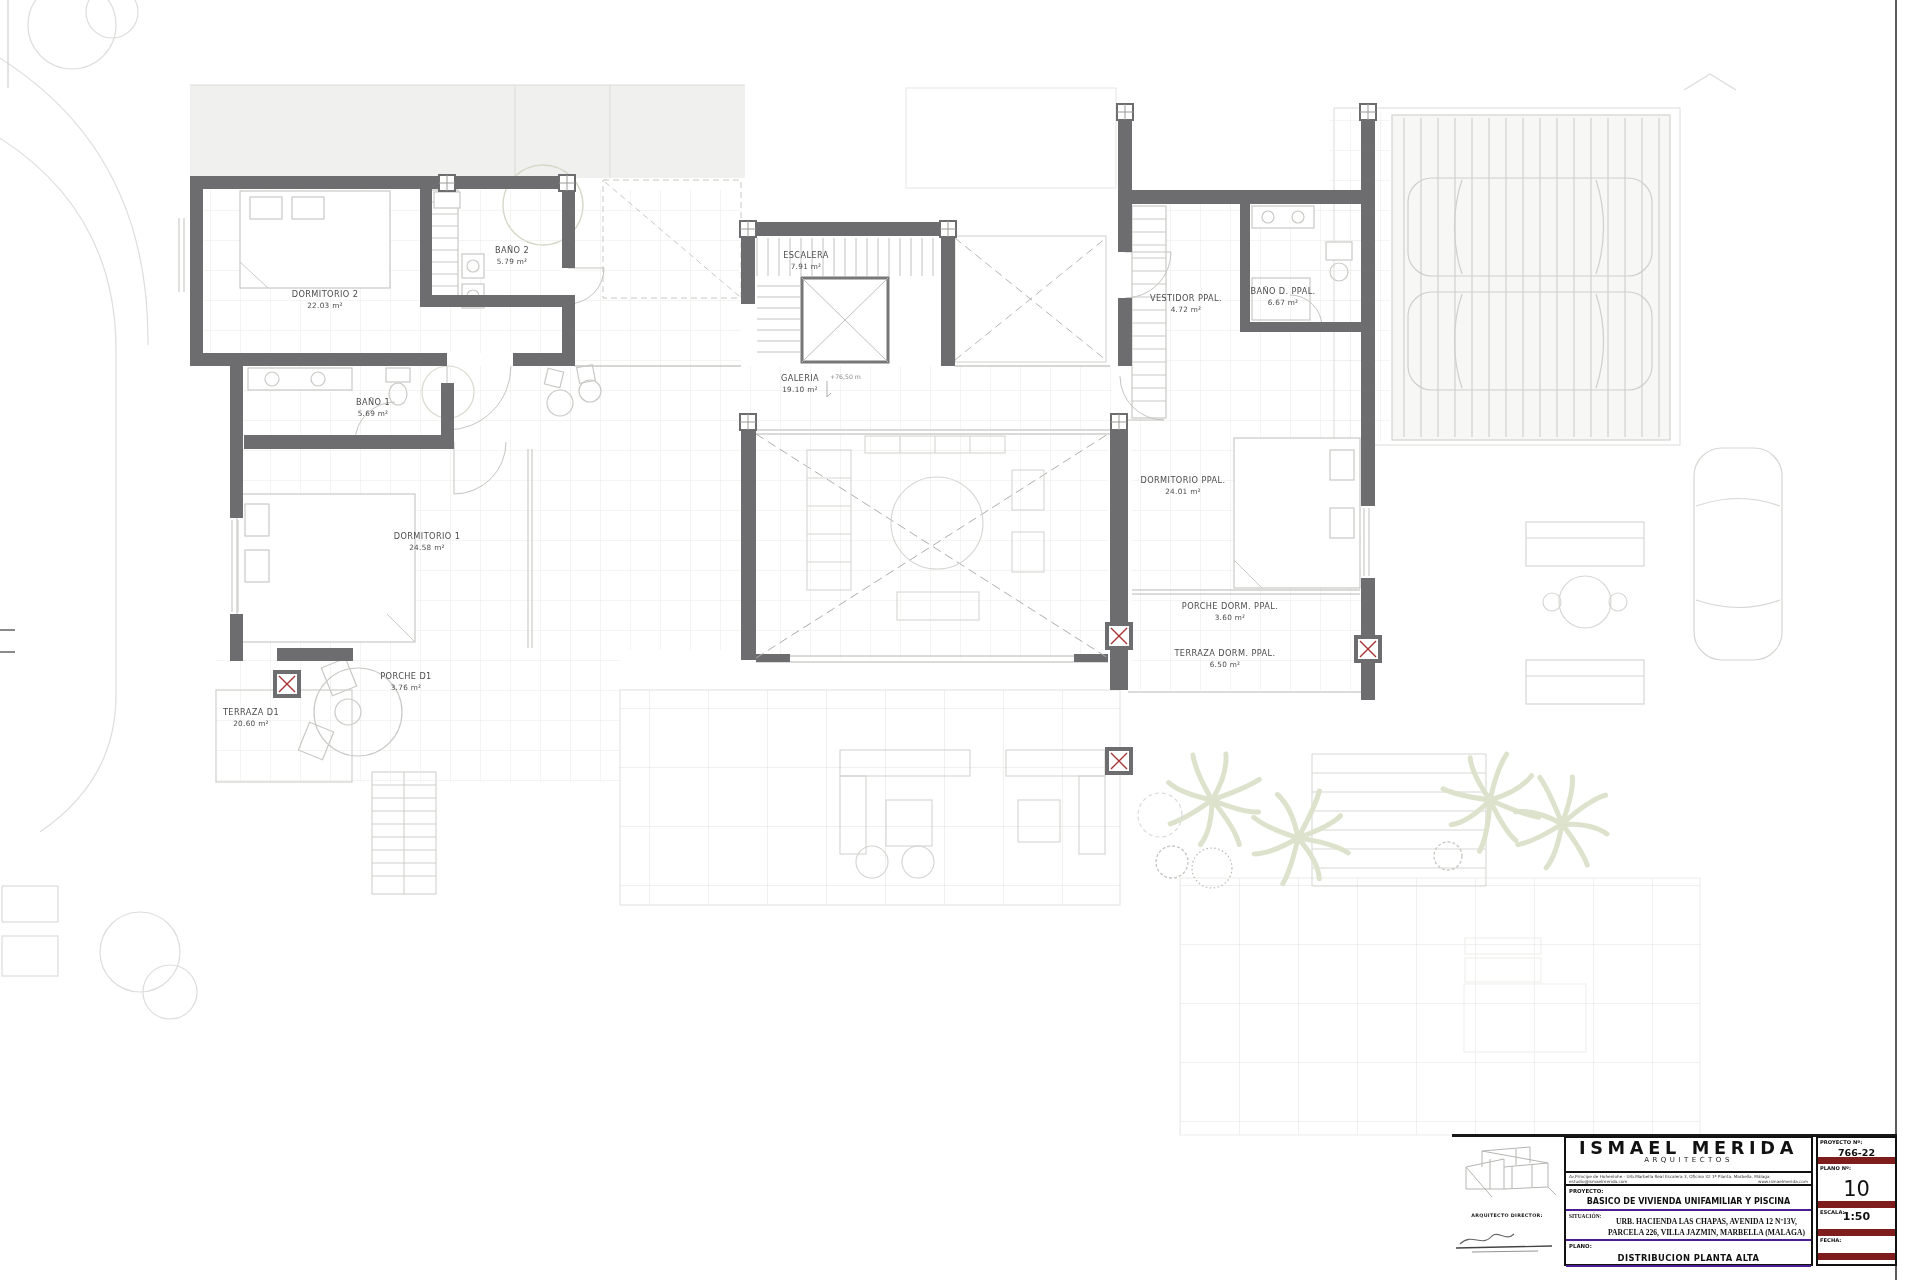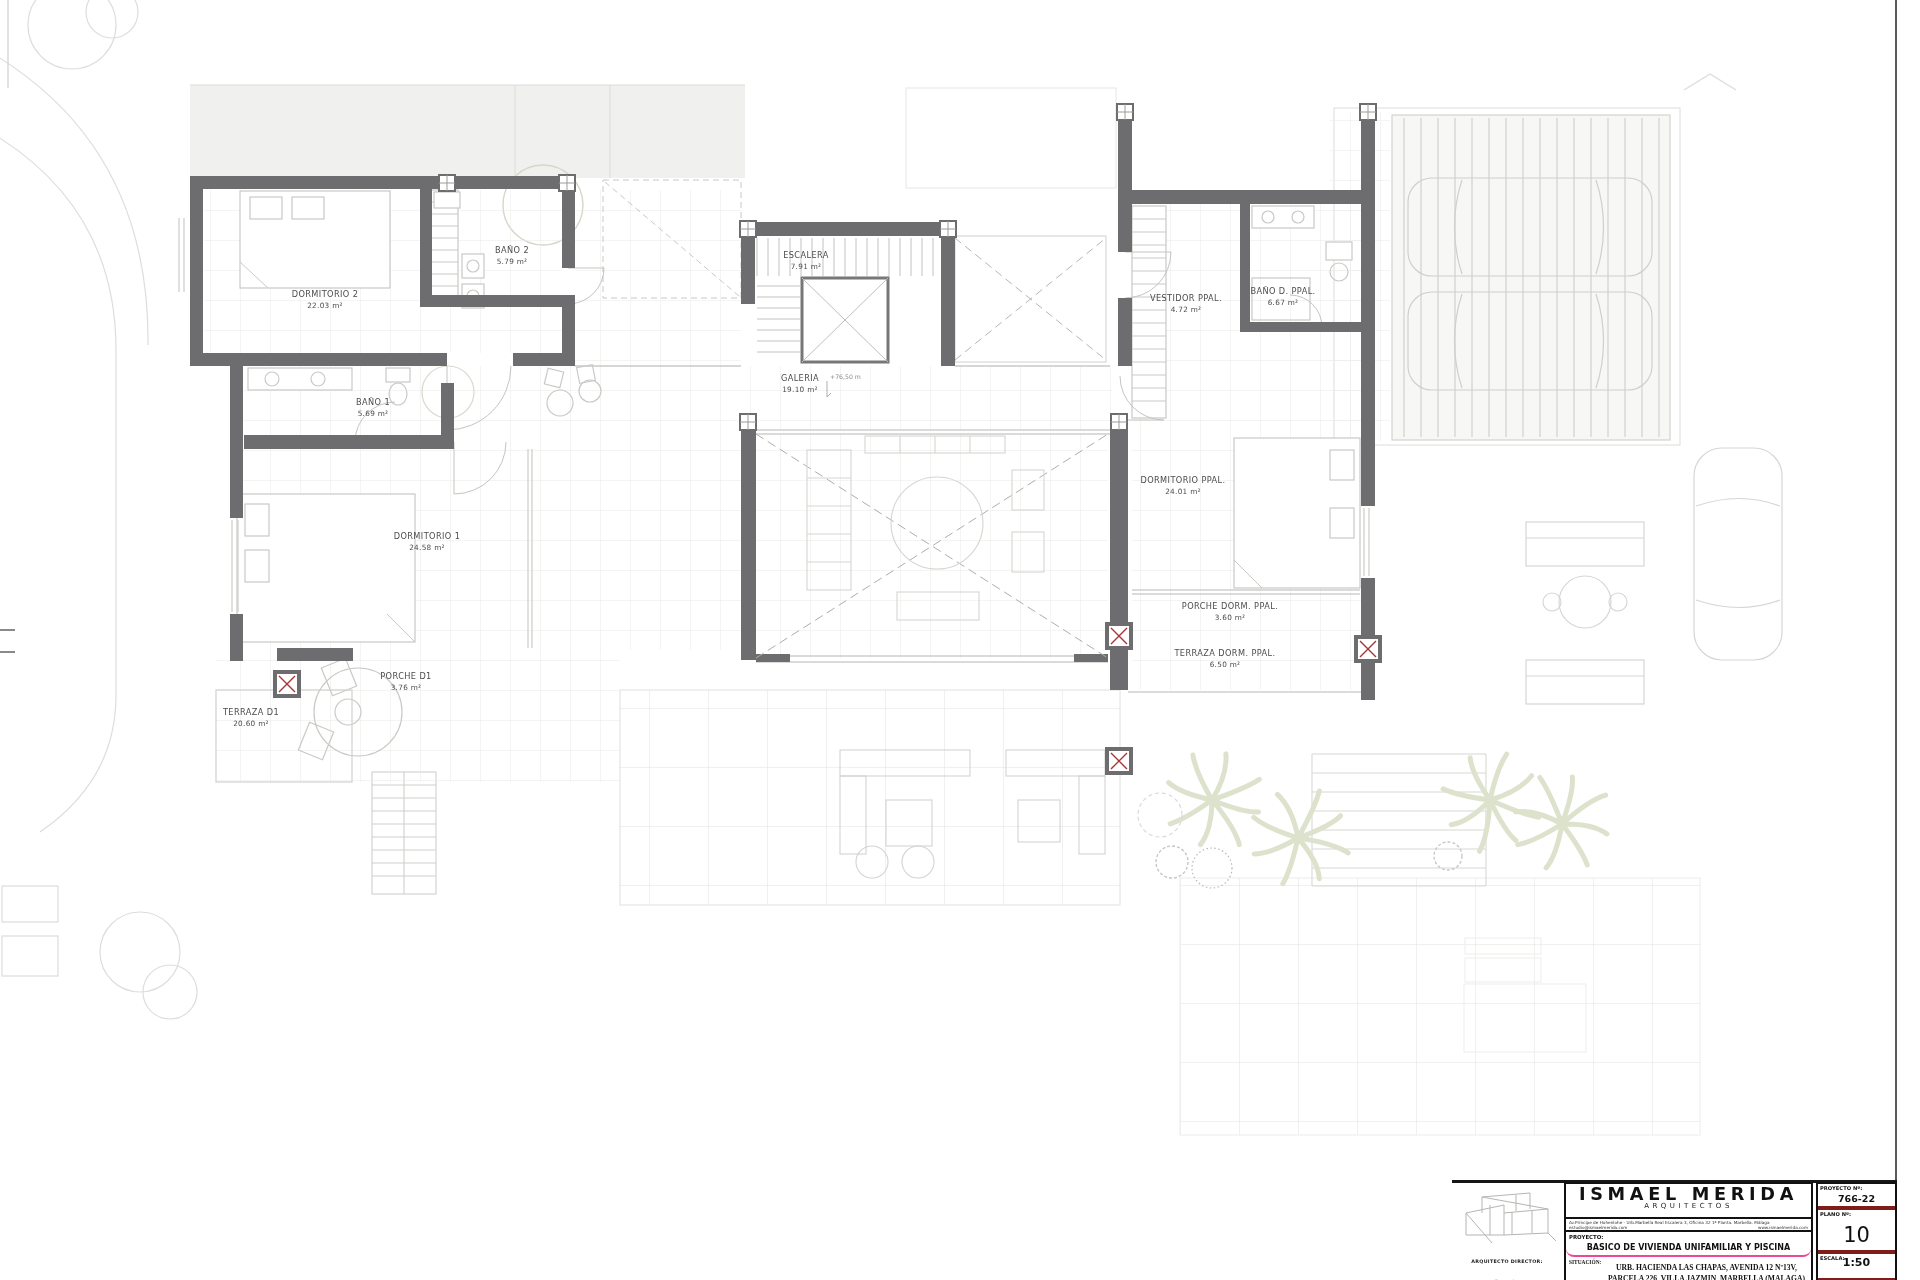--- a/index.html
+++ b/index.html
@@ -3,43 +3,43 @@
 <meta charset="utf-8">
 <style>
   html,body{margin:0;padding:0;background:#fff;}
   .page{position:relative;width:1920px;height:1280px;background:#ffffff;overflow:hidden;
         font-family:"DejaVu Sans",sans-serif;}
   svg text{font-family:"DejaVu Sans",sans-serif;}
   .room-name{font-size:8.2px;fill:#4c4c4c;letter-spacing:.4px;}
   .room-area{font-size:7.3px;fill:#4c4c4c;letter-spacing:.3px;}
   .lvl{font-size:6.2px;fill:#8a8a88;}
   
-  .tb{position:absolute;left:1452px;top:1180px;width:445px;height:89px;color:#111;}
+  .tb{position:absolute;left:1452px;top:1134px;width:445px;height:89px;color:#111;}
   .tb-topline{position:absolute;left:0;top:0;width:445px;height:3px;background:#161616;}
   .tb-left{position:absolute;left:0;top:3px;width:110px;height:119px;}
   .tb-dir{position:absolute;left:0;top:76px;width:110px;text-align:center;
           font-size:4.8px;font-weight:bold;color:#222;letter-spacing:.3px;}
   .tb-mid{position:absolute;left:112px;top:2px;width:249px;height:130px;
           border:2.5px solid #111;box-sizing:border-box;background:#fff;}
   .tb-head{height:33px;border-bottom:2.5px solid #111;text-align:center;overflow:hidden;}
   .tb-firm{font-size:17px;font-weight:bold;letter-spacing:4.5px;line-height:18px;
            margin-top:1px;white-space:nowrap;transform:scaleX(1.04);transform-origin:center;}
   .tb-sub{font-size:7px;font-weight:normal;letter-spacing:3.5px;line-height:7px;color:#222;}
   .tb-addr{height:13px;border-bottom:2.5px solid #111;font-size:4.2px;color:#333;
            padding:1px 3px 0 3px;box-sizing:border-box;line-height:5px;}
   .tb-addr .row2{display:flex;justify-content:space-between;}
-  .tb-row{position:relative;border-bottom:2px solid #ec4899;box-sizing:border-box;border-radius:8px;}
+  .tb-row{position:relative;border-bottom:2px solid #4c1d95;box-sizing:border-box;}
   .tb-lab{position:absolute;left:3px;top:2px;font-size:5.4px;font-weight:bold;}
   .tb-val{text-align:center;font-weight:bold;}
   .tb-proy{height:25px;}  .tb-proy .tb-val{font-size:8px;padding-top:11px;}
   .tb-sit{height:30px;font-family:Liberation Serif, serif;}   .tb-sit .tb-val{font-size:7.6px;padding:5px 2px 0 38px;line-height:11px;text-align:center;}
   .tb-pla{height:26px;}   .tb-pla .tb-val{font-size:8.4px;padding-top:12px;letter-spacing:.4px;}
   .tb-right{position:absolute;left:364px;top:2px;width:81px;height:130px;
             border:2.5px solid #111;box-sizing:border-box;background:#fff;}
-  .tbr-row{border-bottom:4px solid #7f1d1d;box-sizing:border-box;position:relative;text-align:center;}
+  .tbr-row{border-bottom:7px solid #7f1d1d;box-sizing:border-box;position:relative;text-align:center;}
   .tbr-lab{position:absolute;left:2px;top:1px;font-size:5.2px;font-weight:bold;text-align:left;}
   .tbr-num{font-size:9.5px;font-weight:bold;padding-top:9px;}
   .tbr-big{font-size:21px;font-weight:normal;padding-top:13px;}
   .tbr-sc{font-size:11px;font-weight:bold;padding-top:2px;}
 </style>
 </head>
 <body>
 
 <div class="page">
 <svg width="1920" height="1280" viewBox="0 0 1920 1280">

